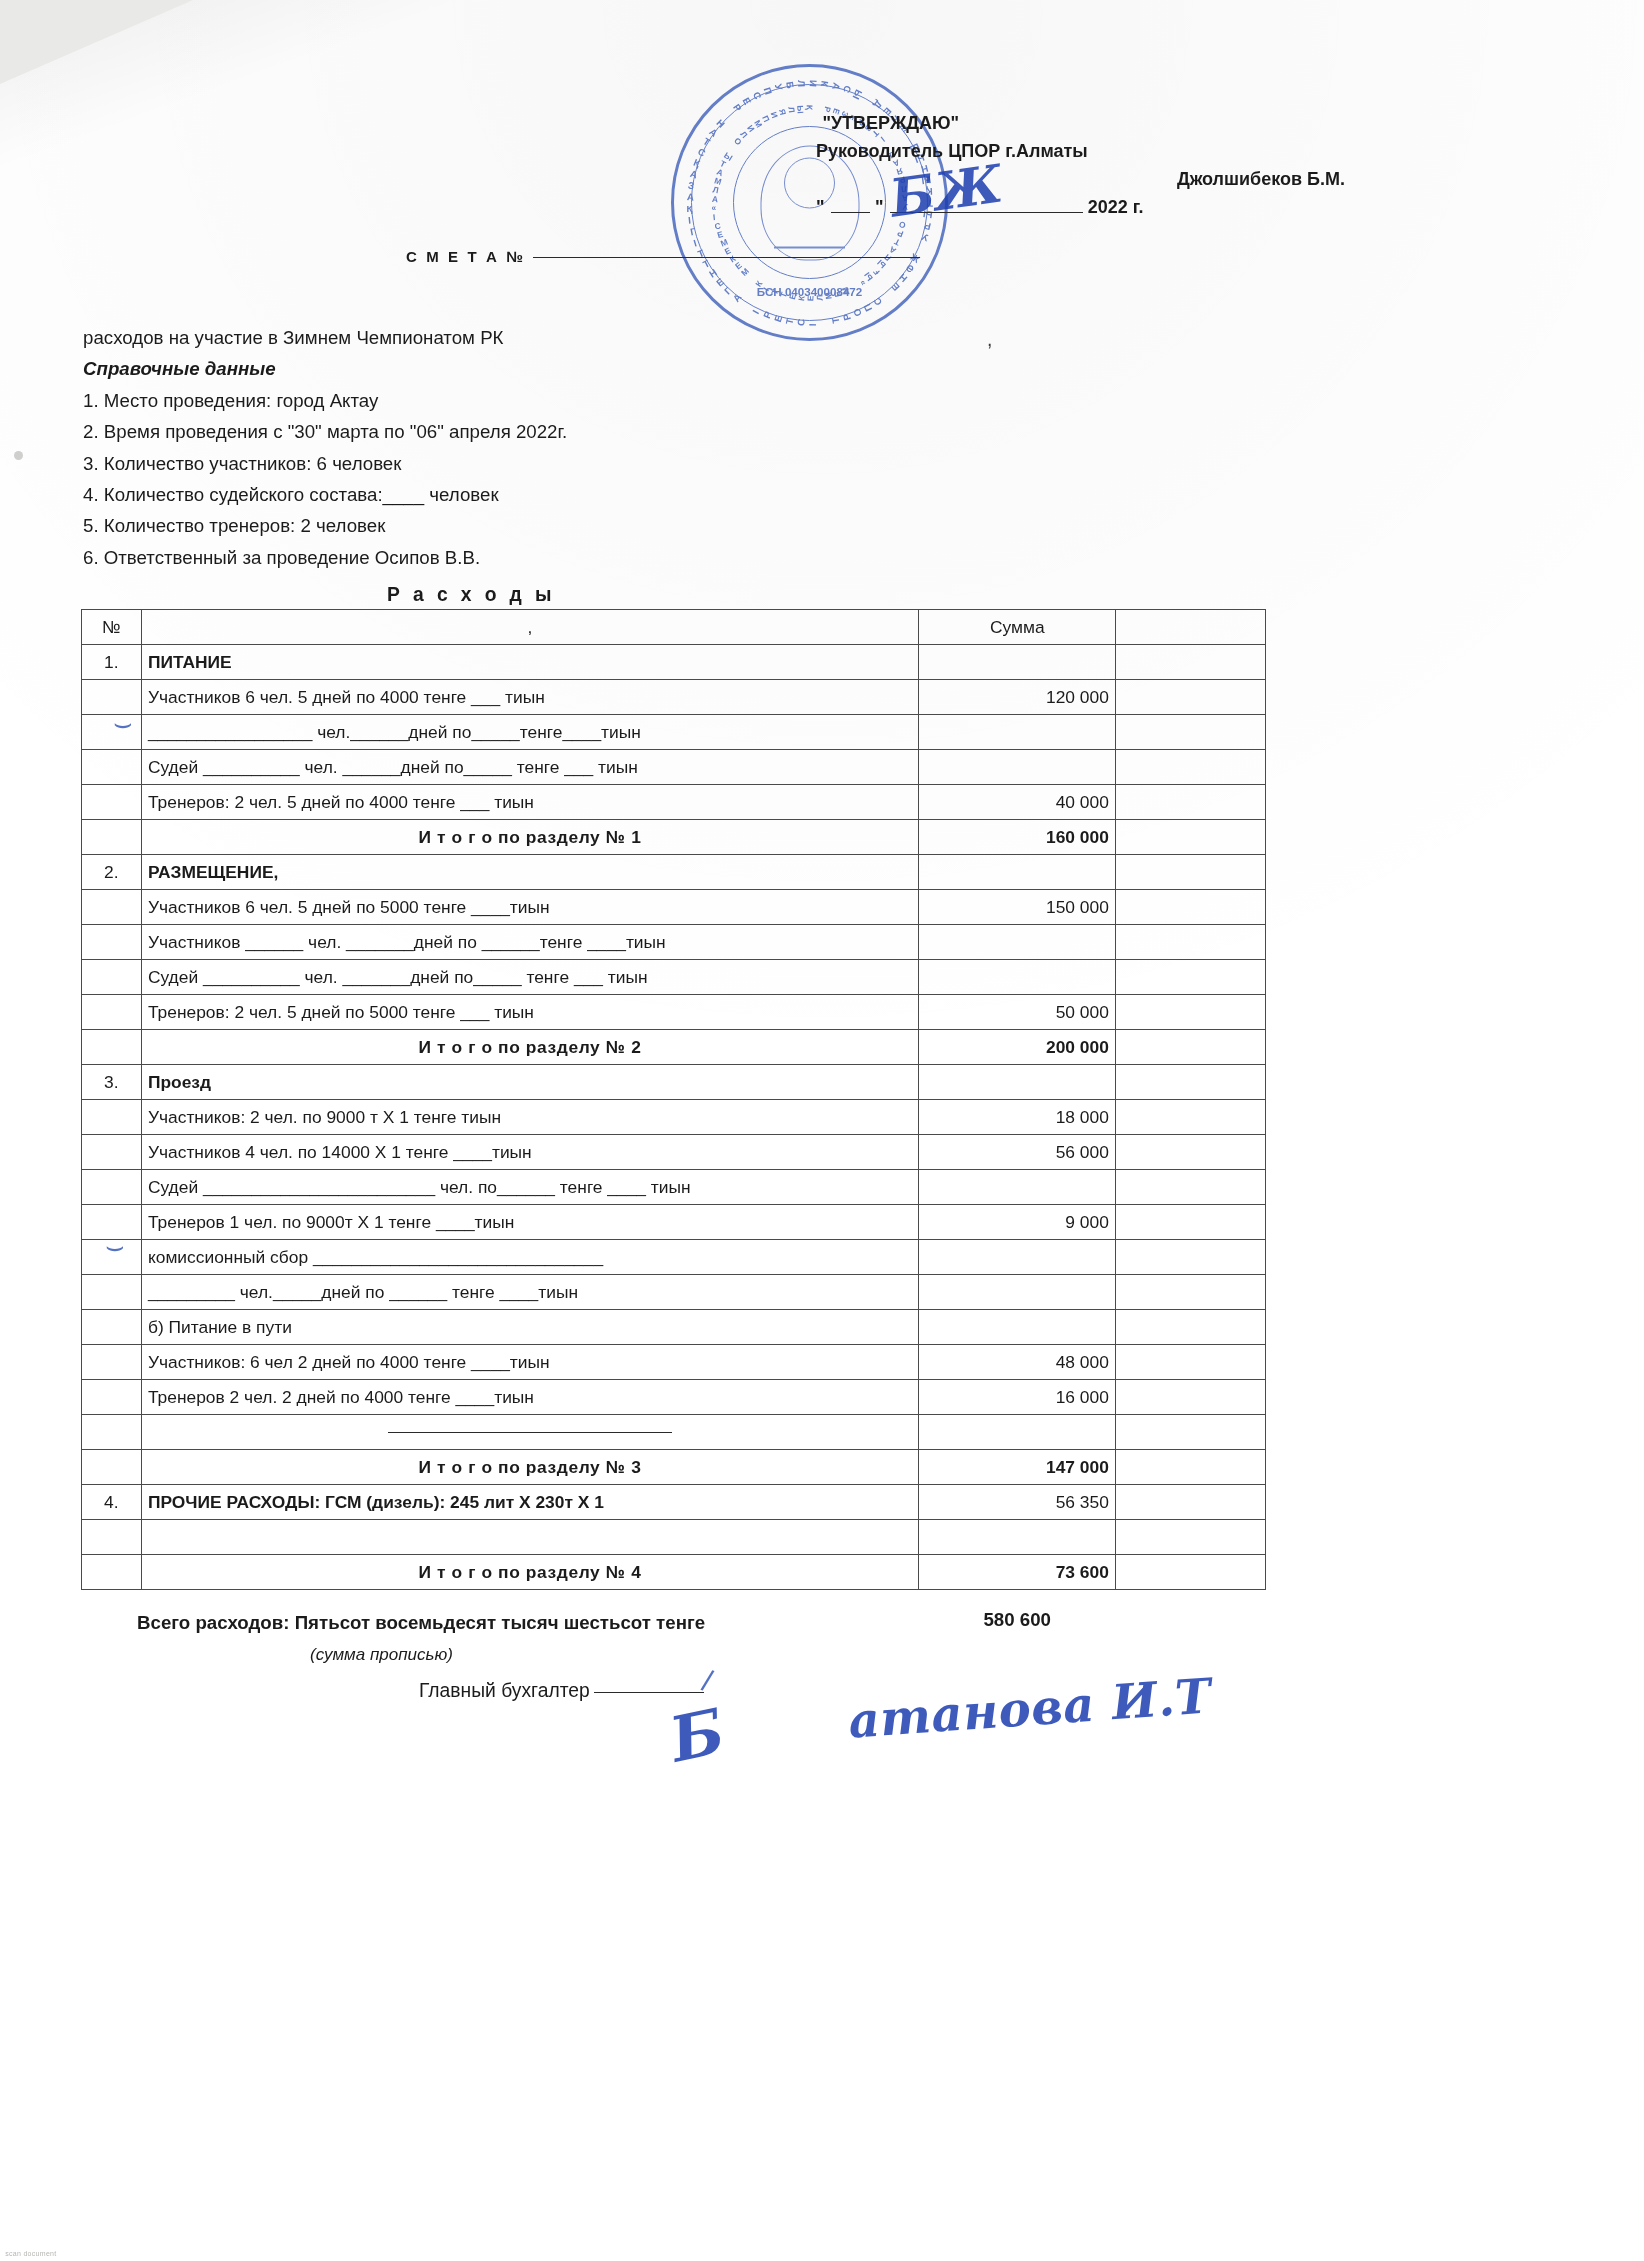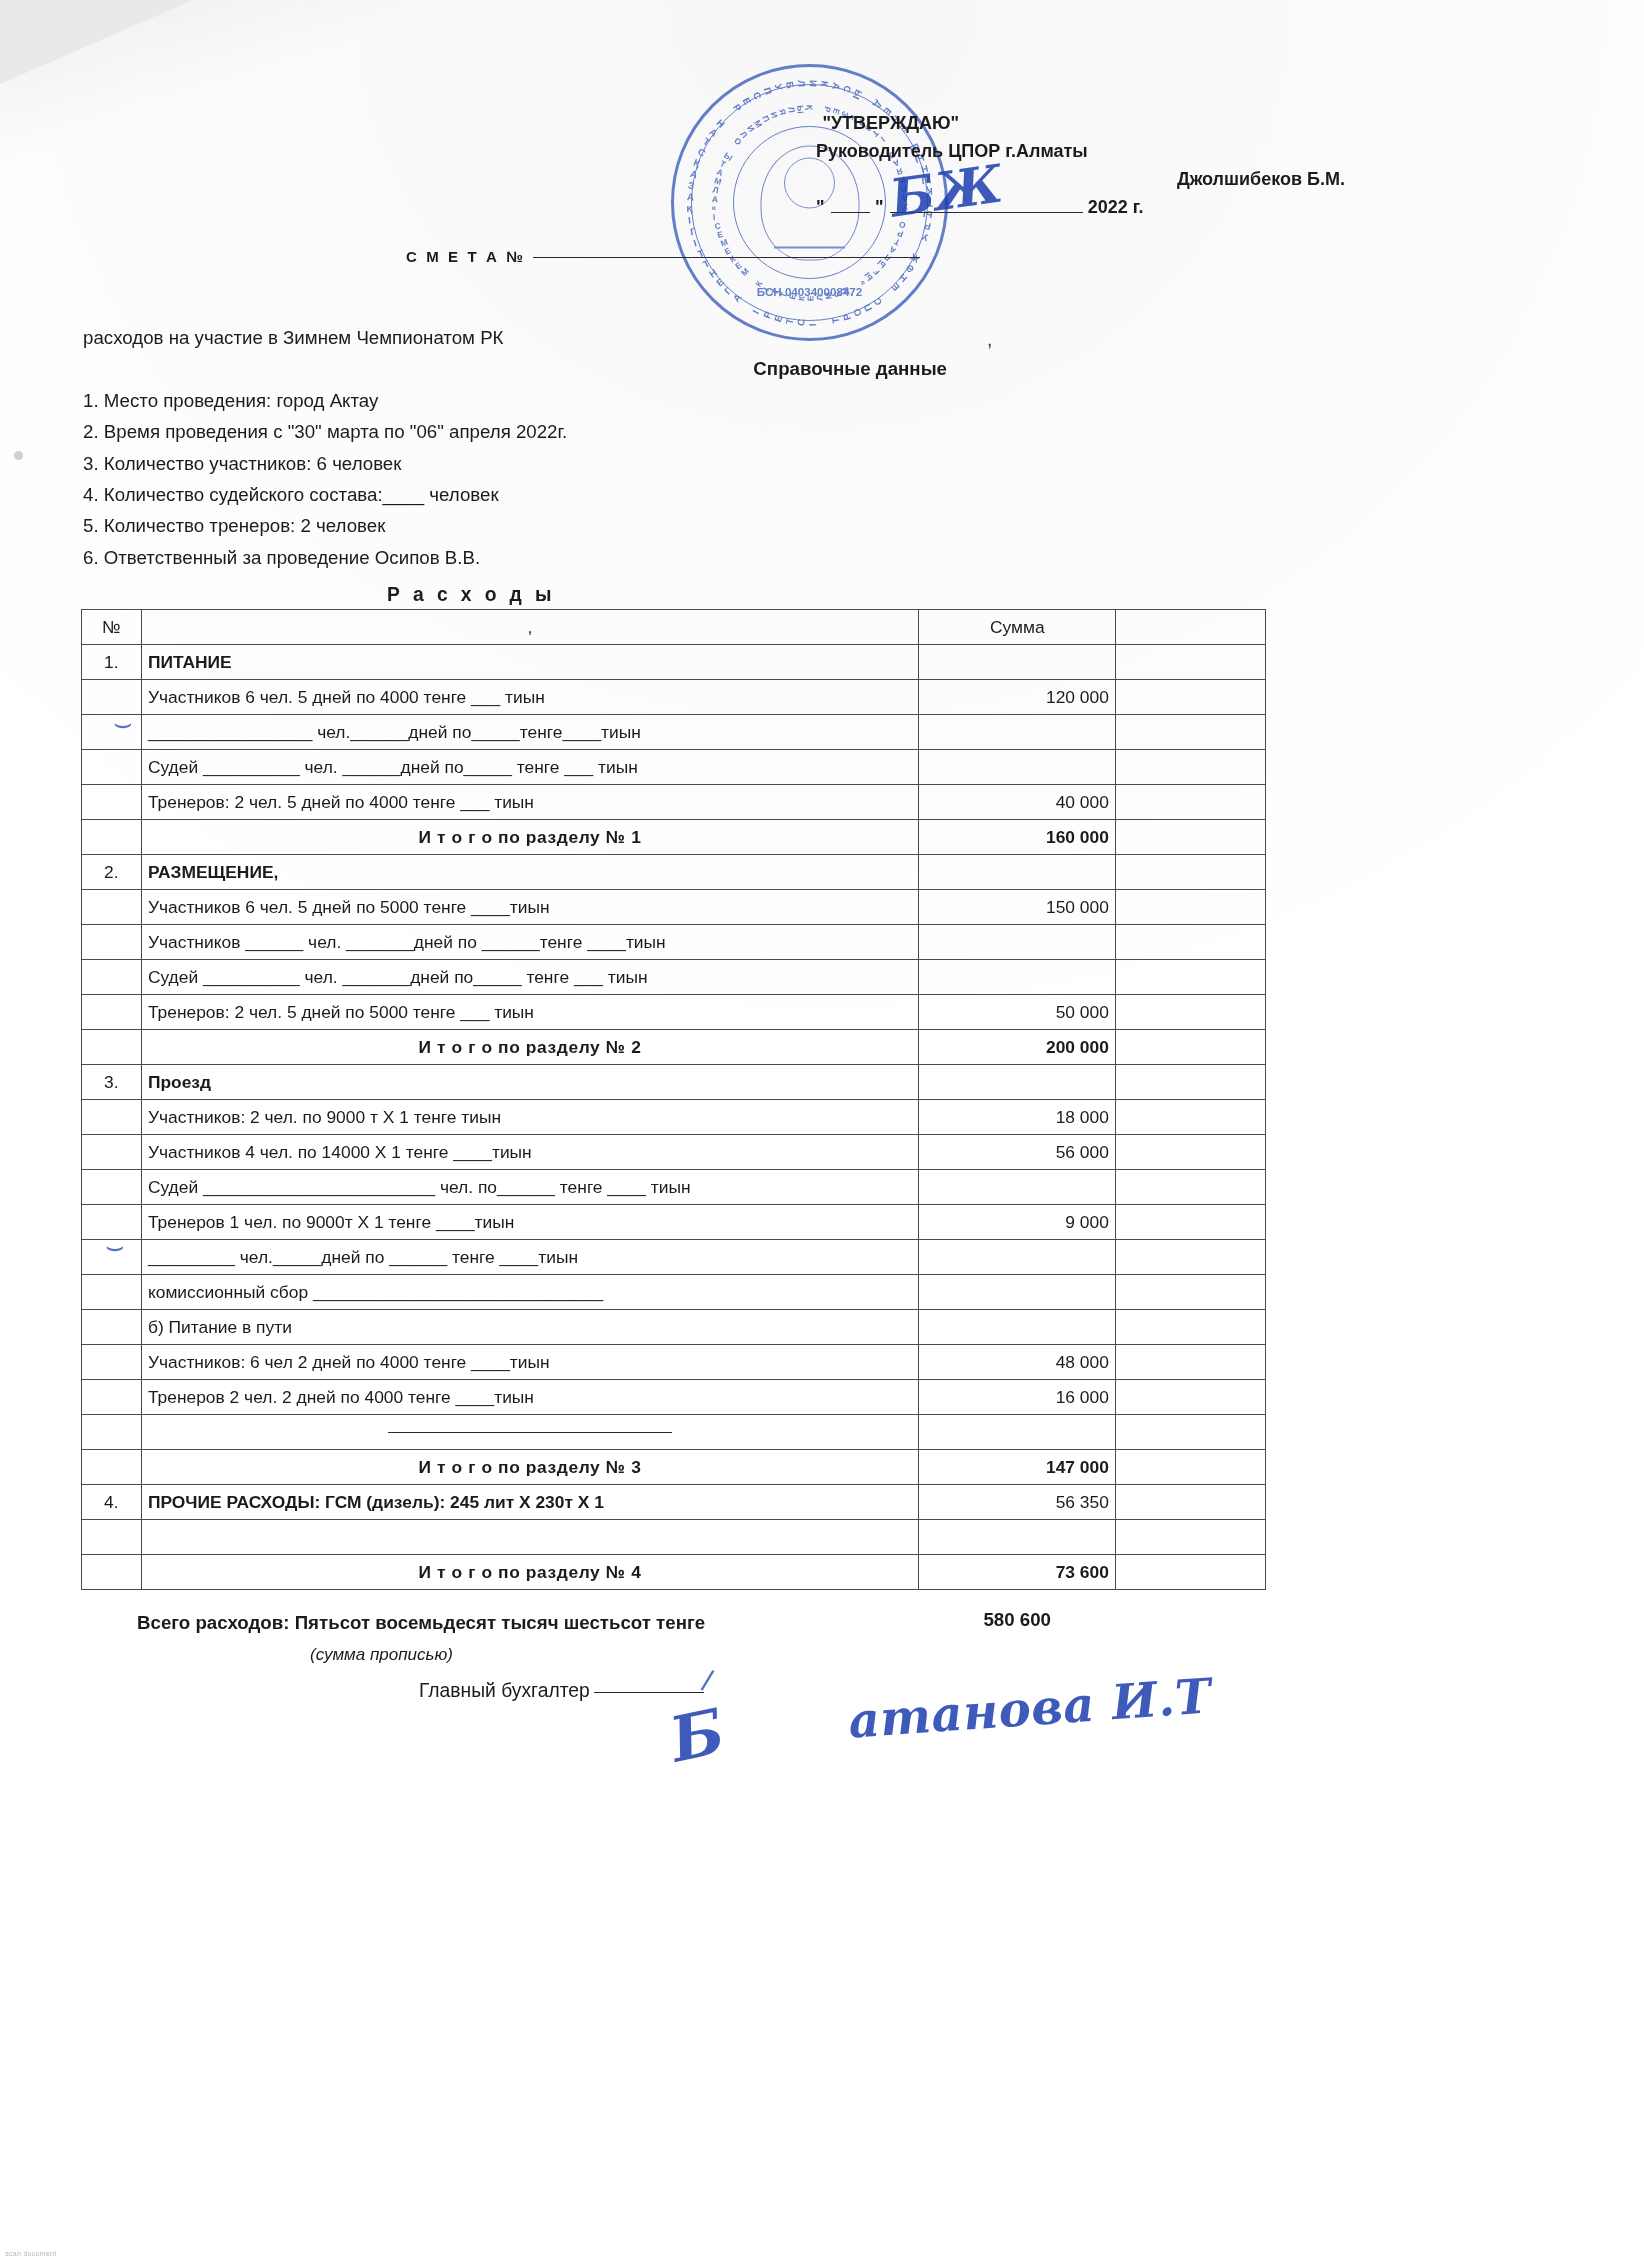--- a/index.html
+++ b/index.html
@@ -215,23 +215,24 @@
   
   .intro {
     position: absolute;
     left: 83px;
     top: 322px;
     width: 1225px;
     font-size: 18.7px;
     line-height: 1.68;
   }
   .intro .center-bold {
-    text-align: right;
+    text-align: left;
     font-weight: bold;
     padding-right: 361px;
+    font-style: italic;
   }
   .rashody-head {
     position: absolute;
     left: 387px;
     top: 584px;
     font-size: 19.3px;
     font-weight: bold;
     letter-spacing: 3.9px;
   }
 
@@ -611,27 +612,27 @@
         <td class="c-extra"></td>
       </tr>
       <tr>
         <td class="c-no"></td>
         <td class="c-desc indent">Тренеров 1  чел.  по 9000т Х 1  тенге ____тиын</td>
         <td class="c-sum">9 000</td>
         <td class="c-extra"></td>
       </tr>
       <tr>
         <td class="c-no"></td>
+        <td class="c-desc indent">комиссионный сбор ______________________________</td>
+        <td class="c-sum"></td>
+        <td class="c-extra"></td>
+      </tr>
+      <tr>
+        <td class="c-no"></td>
         <td class="c-desc indent2">_________ чел._____дней по ______ тенге ____тиын</td>
-        <td class="c-sum"></td>
-        <td class="c-extra"></td>
-      </tr>
-      <tr>
-        <td class="c-no"></td>
-        <td class="c-desc indent">комиссионный сбор ______________________________</td>
         <td class="c-sum"></td>
         <td class="c-extra"></td>
       </tr>
       <tr>
         <td class="c-no"></td>
         <td class="c-desc indent">б) Питание  в пути</td>
         <td class="c-sum"></td>
         <td class="c-extra"></td>
       </tr>
       <tr>

